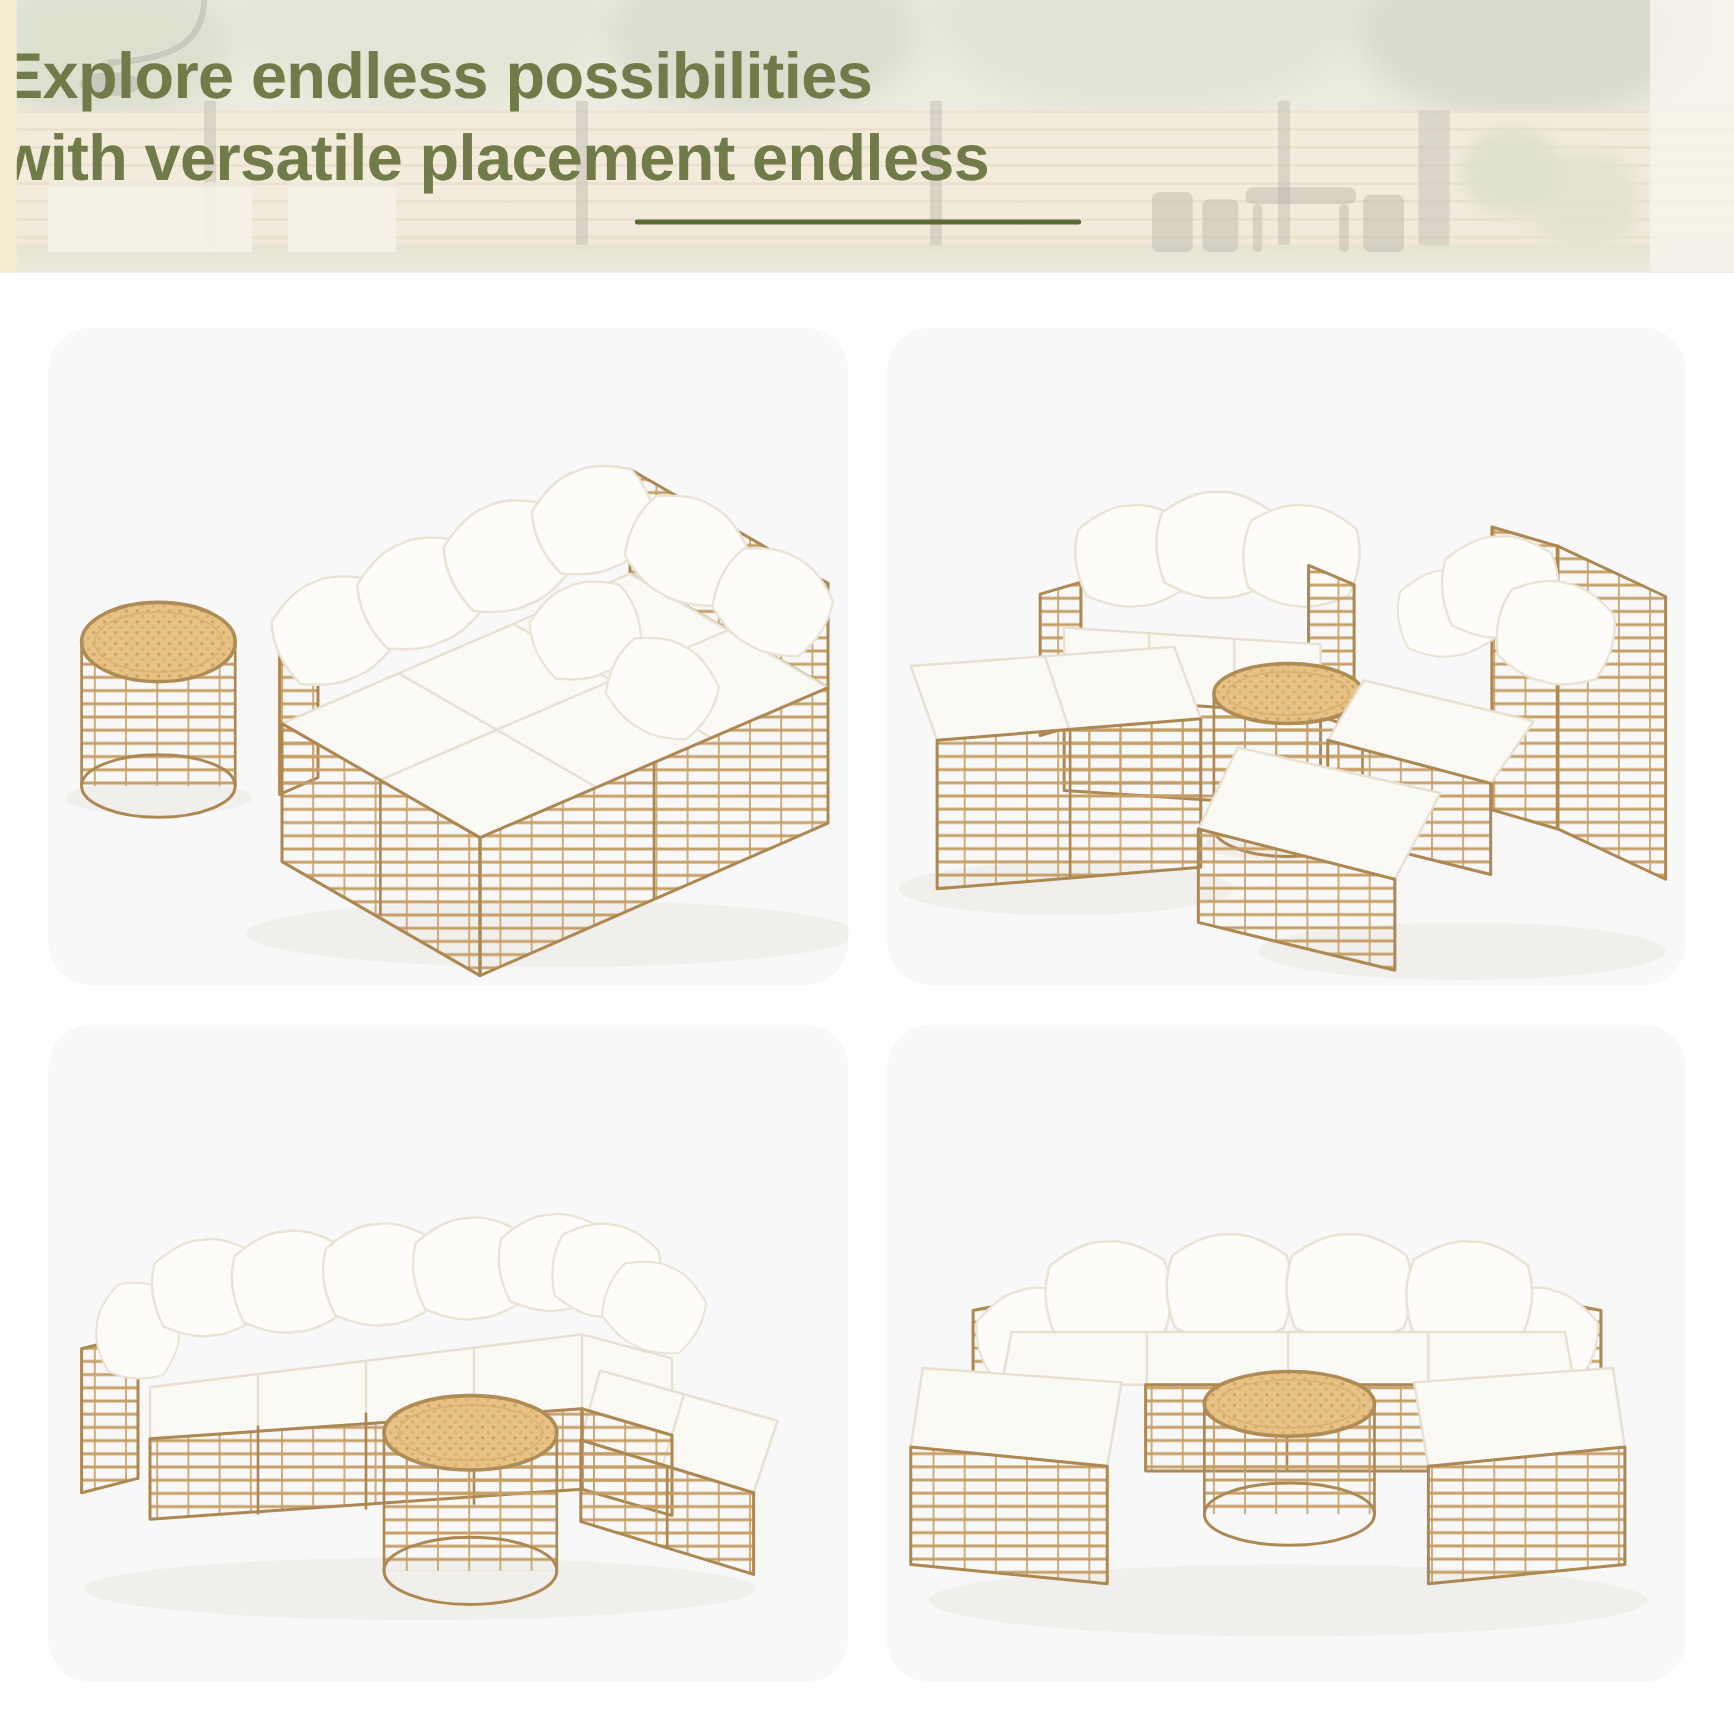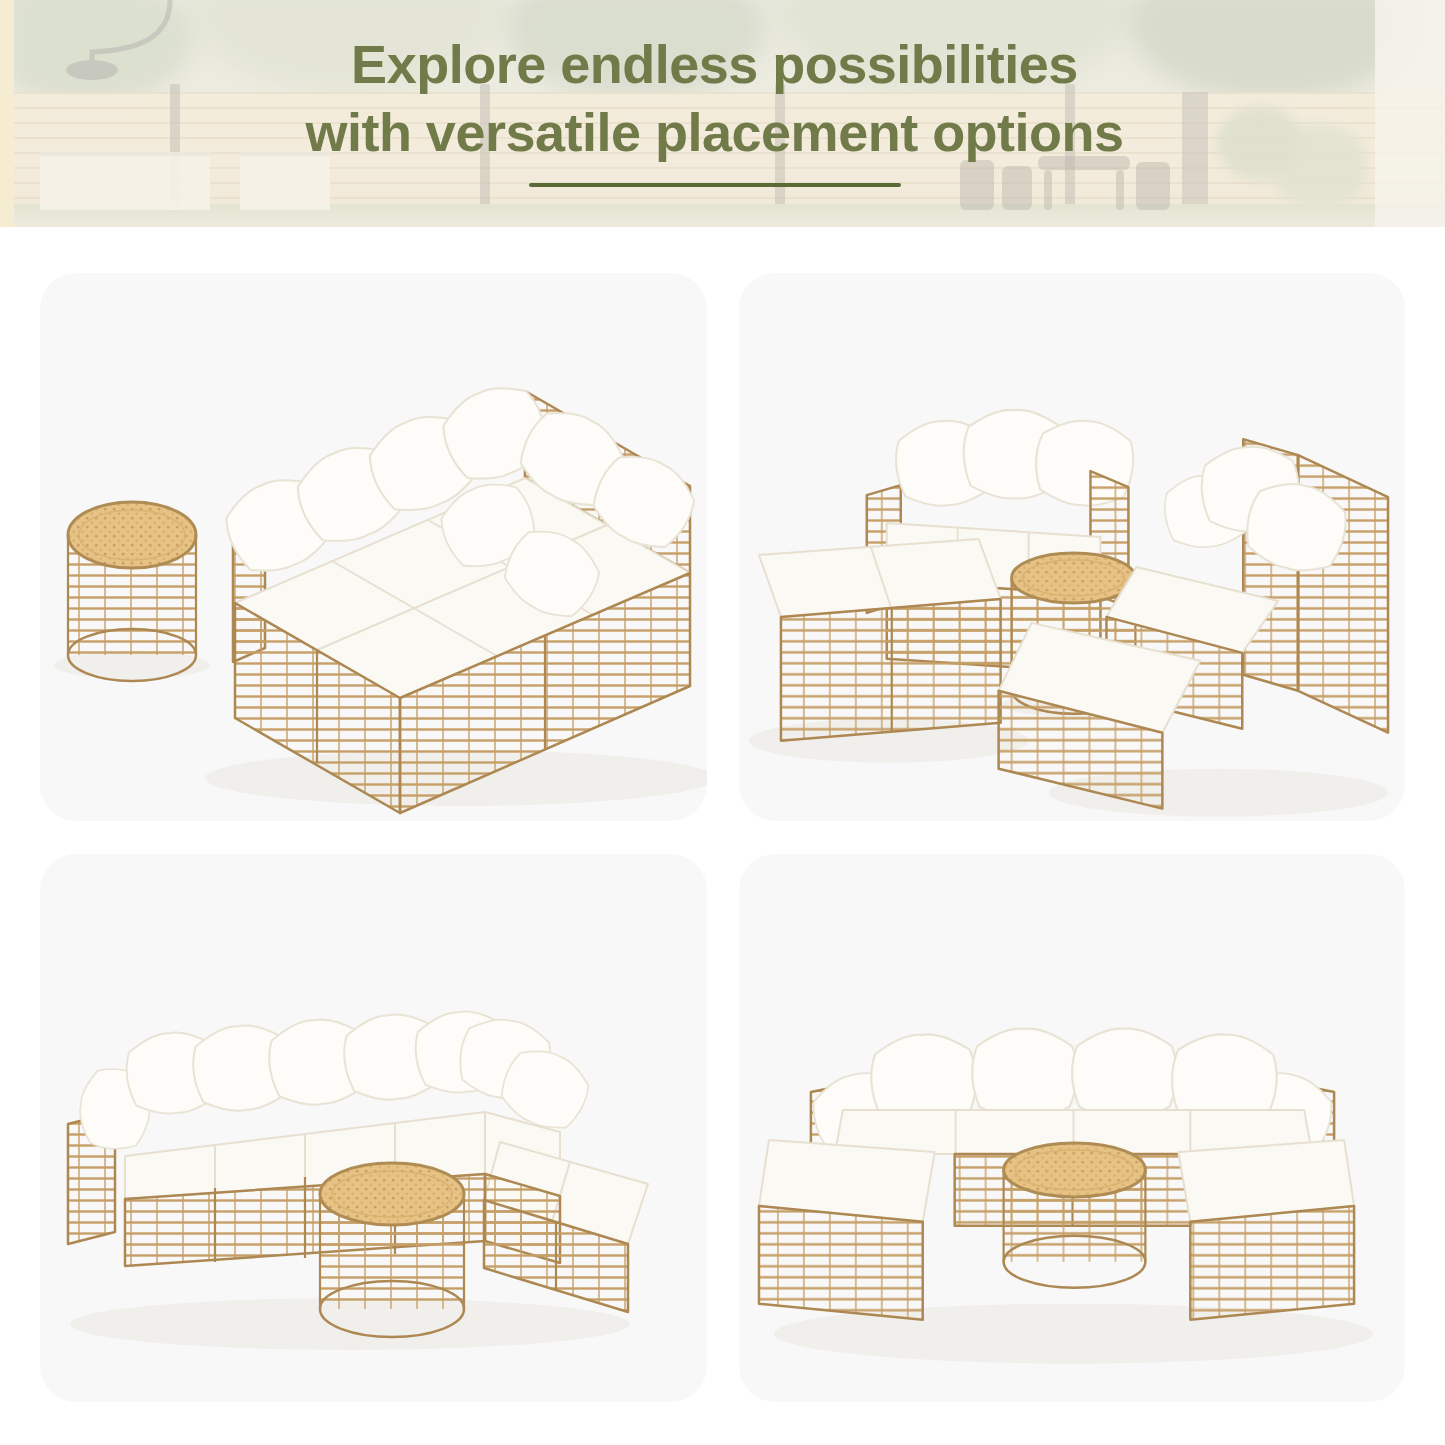--- a/index.html
+++ b/index.html
@@ -36,21 +36,21 @@
   .post{top:84px;width:10px;height:128px;background:#7e7663;opacity:.5;border-radius:2px;}
   .bigpost{left:1182px;top:92px;width:26px;height:120px;background:#8d8371;opacity:.55;}
   .grass{left:0;top:204px;right:0;height:23px;background:linear-gradient(#c6c6a2,#d8d4b6);opacity:.95;}
   .planter{top:152px;height:54px;background:#ece4d0;border-top:4px solid #dcd2ba;opacity:.9;}
   .dining{left:960px;top:138px;width:220px;height:74px;opacity:.45;}
   .dining div{position:absolute;background:#6e6654;border-radius:6px;}
   .wall-right{right:0;top:0;width:70px;height:227px;background:#ece5d5;opacity:.85;}
   .lamp{left:20px;top:0;opacity:.55;}
   .wash{inset:0;background:rgba(255,255,255,.52);}
   .edge-strip{left:0;top:0;bottom:0;width:14px;background:#f6ecd2;z-index:6;}
-  .hero-text{position:absolute;left:0;right:16px;top:30px;z-index:5;text-align:center;}
+  .hero-text{position:absolute;left:0;right:16px;top:30px;z-index:5;text-align:left;}
   .hero-title{font-size:54px;line-height:68px;font-weight:700;
     color:var(--title-color,#717b49);letter-spacing:-.5px;margin:0;}
   .hero-divider{width:372px;height:4px;border-radius:2px;margin:17px auto 0;
     background:var(--divider-color,#5c6a36);}
 
   
   .grid{margin:46px 40px 0;display:grid;
     grid-template-columns:667px 666px;grid-template-rows:548px 548px;
     column-gap:32px;row-gap:33px;}
   .card{background:var(--card-bg,#f8f8f8);border-radius:36px;overflow:hidden;margin:0;}
@@ -107,21 +107,21 @@
       <div style="left:176px;top:24px;width:34px;height:48px"></div>
     </div>
     <div class="layer wall-right"></div>
     <svg class="layer lamp" width="240" height="120">
       <path d="M150,0 C150,38 118,50 72,52 L72,62" stroke="#6a675c" stroke-width="5" fill="none"></path>
       <ellipse cx="72" cy="70" rx="26" ry="10" fill="#6a675c"></ellipse>
     </svg>
     <div class="layer wash"></div>
     <div class="layer edge-strip"></div>
     <div class="hero-text">
-      <h1 class="hero-title"><span>Explore endless possibilities</span><br><span>with versatile placement options</span></h1>
+      <h1 class="hero-title"><span>Explore endless possibilities</span><br><span>with versatile placement endless</span></h1>
       <div class="hero-divider"></div>
     </div>
   </header>
 
   <main class="grid">
 
     <figure class="card">
       <svg viewBox="0 0 667 548" role="img">
         <ellipse class="shadow" cx="92" cy="392" rx="78" ry="14"></ellipse>
         <ellipse class="shadow" cx="420" cy="505" rx="255" ry="28"></ellipse>

